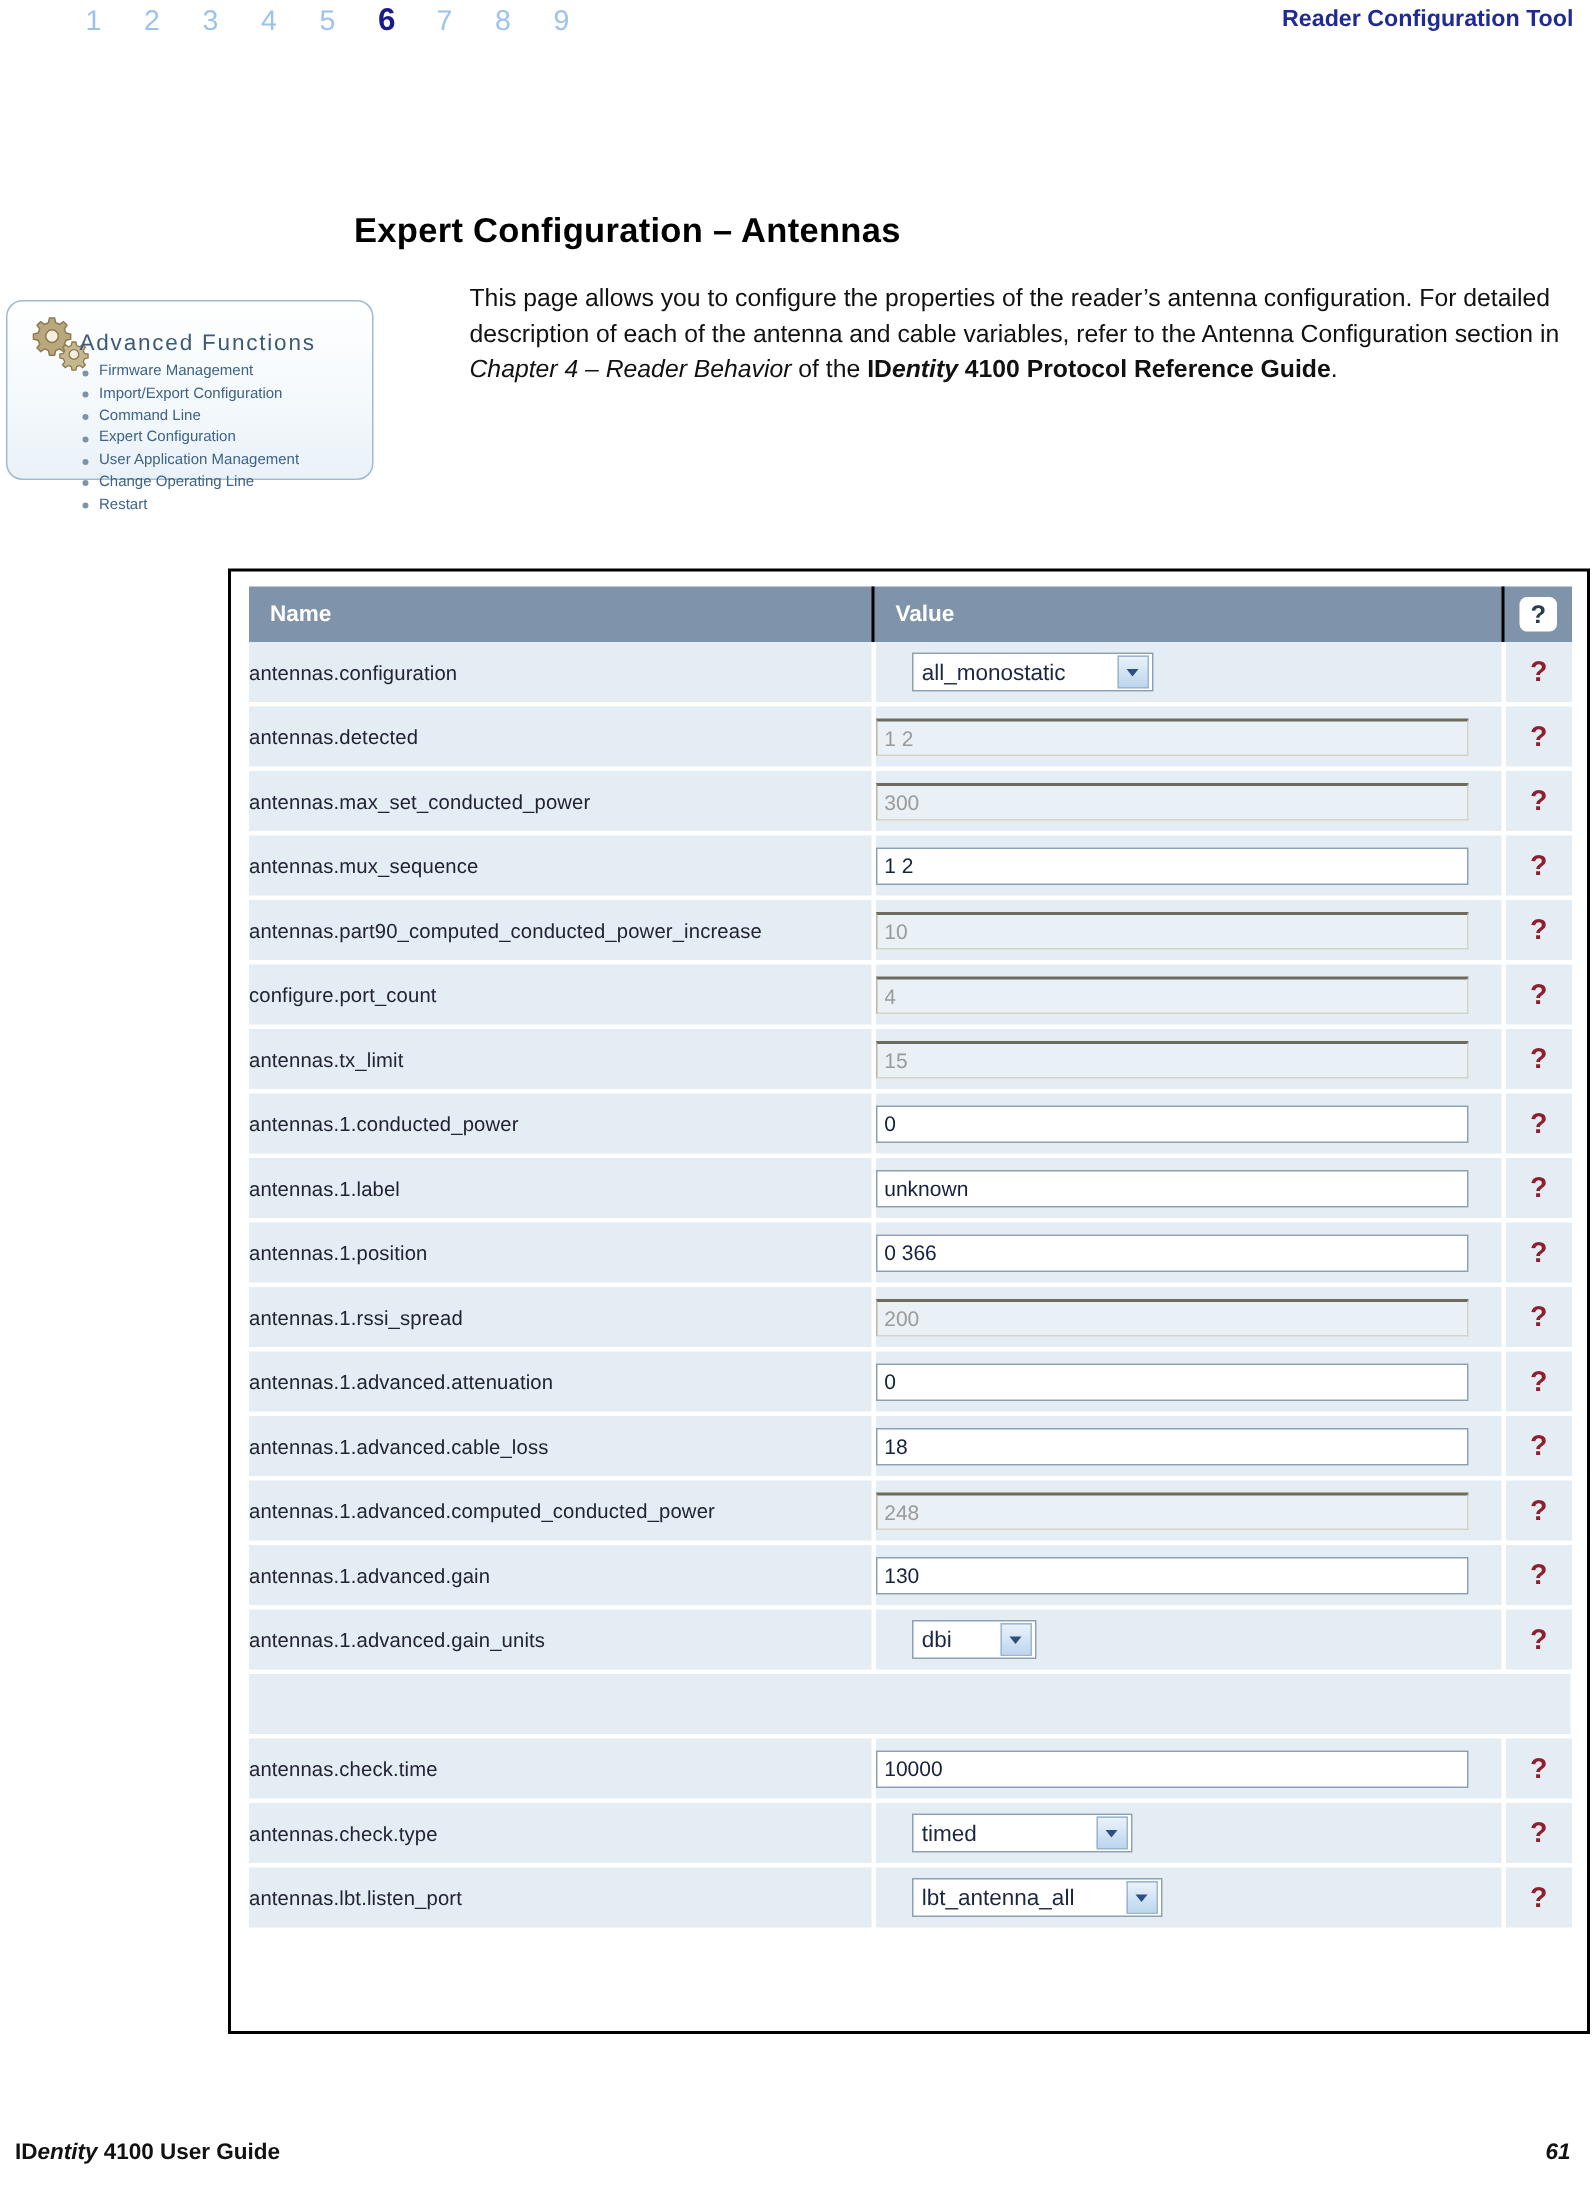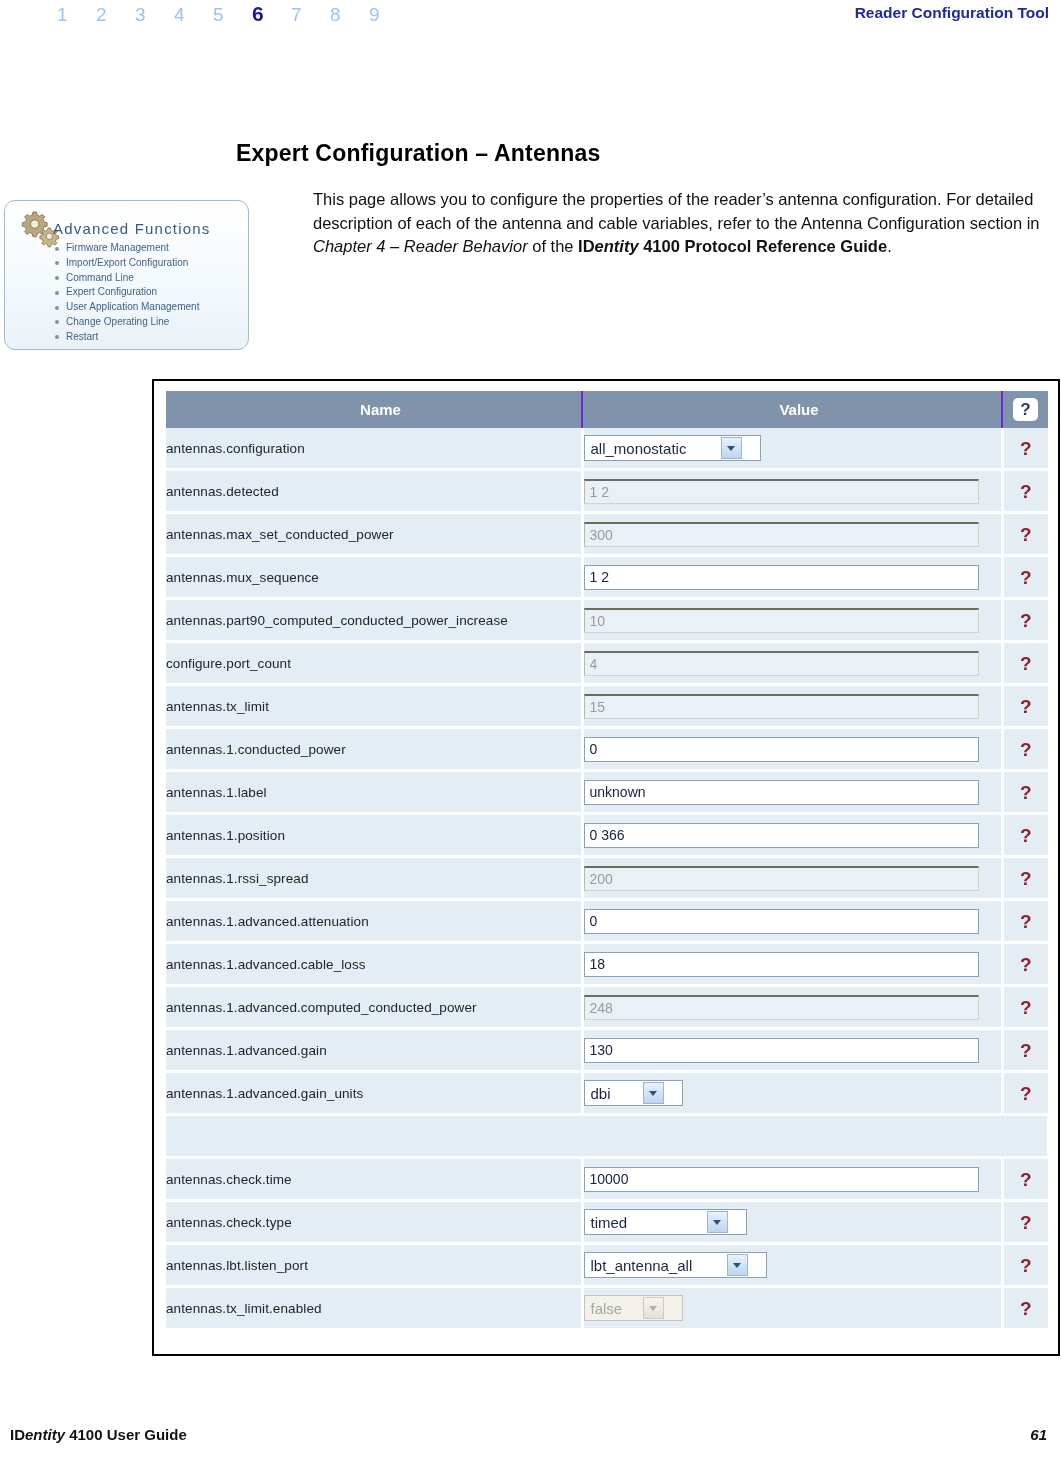--- a/index.html
+++ b/index.html
@@ -80,21 +80,21 @@
   .intro-para .it { font-style: italic; }
   .intro-para .bold { font-weight: bold; }
   .intro-para .bold-it { font-weight: bold; font-style: italic; }
 
   
   .adv-box {
     position: absolute;
     left: 4px;
     top: 200px;
     width: 245px;
-    height: 150px;
+    height: 120px;
     border: 1px solid #9dbcd4;
     border-radius: 11px;
     background: linear-gradient(to bottom, #ffffff 0%, #f4f9fc 55%, #eaf2f8 100%);
     box-sizing: border-box;
   }
   .adv-inner {
     position: relative;
     padding: 14px 0 0 0;
   }
   .gear-icon {
@@ -159,23 +159,23 @@
   }
   .cfg-table col.c-name  { width: 416px; }
   .cfg-table col.c-value { width: 420px; }
   .cfg-table col.c-help  { width: 46px; }
 
   .cfg-table thead th {
     background: #7f94ab;
     color: #ffffff;
     font-size: 15px;
     font-weight: bold;
-    text-align: center;
+    text-align: left;
     padding: 7px 0 8px 14px;
-    border-right: 2px solid #6d28d9;
+    border-right: 2px solid #000000;
     height: 22px;
     vertical-align: middle;
   }
   .cfg-table thead th.help-col {
     padding: 4px 0 4px 0;
     text-align: center;
     border-right: none;
   }
   .help-badge {
     display: inline-block;
@@ -249,21 +249,22 @@
   }
 
   
   .sel {
     display: inline-flex;
     align-items: center;
     box-sizing: border-box;
     height: 26px;
     border: 1px solid #8ca0b5;
     background: #ffffff;
-    padding: 0 16px 0 6px;
+    padding: 0 0 0 6px;
+    margin-left: 24px;
   }
   .sel .sel-text {
     font-size: 15px;
     color: #1b2742;
     white-space: nowrap;
     padding-right: 8px;
   }
   .sel .sel-arrow {
     width: 19px;
     height: 20px;
@@ -535,28 +536,20 @@
           <td class="help-col"><span class="help-q">?</span></td>
         </tr>
         <tr>
           <td class="name-cell">antennas.lbt.listen_port</td>
           <td class="value-cell"><div class="sel w-lbt">
               <span class="sel-text">lbt_antenna_all</span>
               <span class="sel-arrow"></span>
             </div></td>
           <td class="help-col"><span class="help-q">?</span></td>
         </tr>
-        <tr>
-          <td class="name-cell">antennas.tx_limit.enabled</td>
-          <td class="value-cell"><div class="sel w-false disabled">
-              <span class="sel-text">false</span>
-              <span class="sel-arrow"></span>
-            </div></td>
-          <td class="help-col"><span class="help-q">?</span></td>
-        </tr>
       </tbody>
   </table>
 </div>
 
 <div class="footer">
   <div class="footer-left">
     <span>ID</span><span class="it">entity</span><span> 4100 User Guide</span>
   </div>
   <div class="footer-right">61</div>
 </div>

